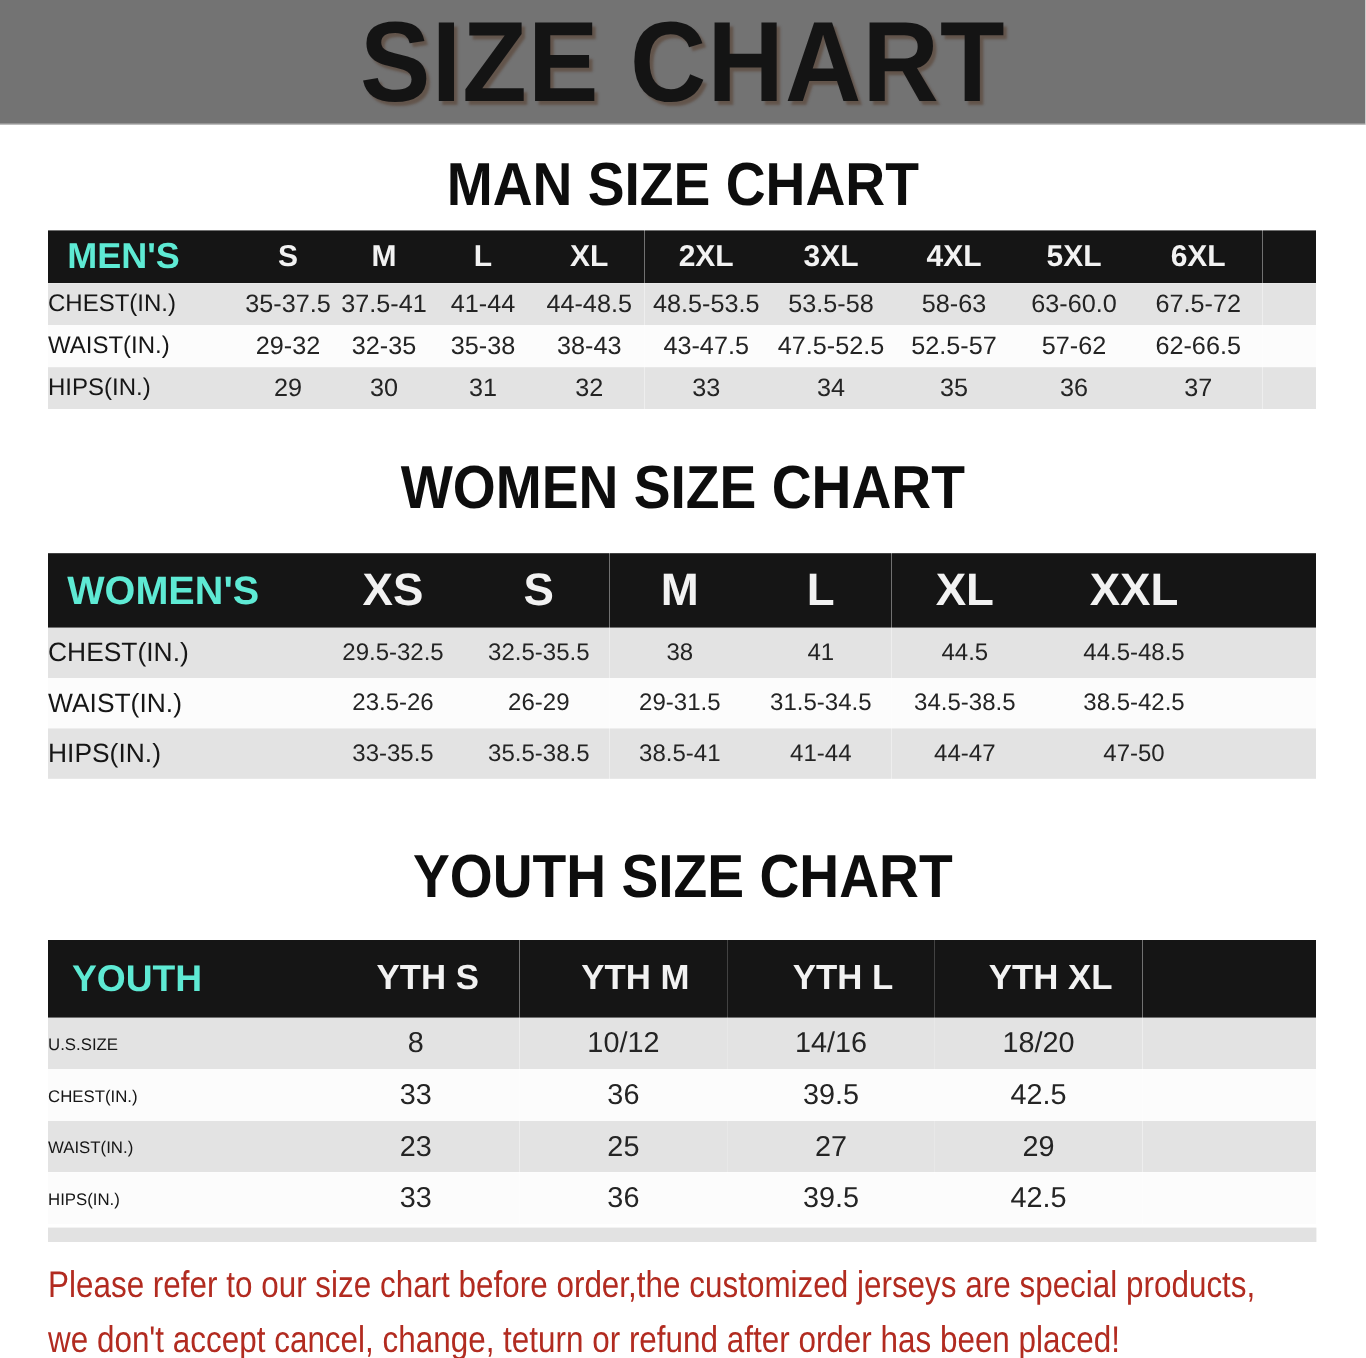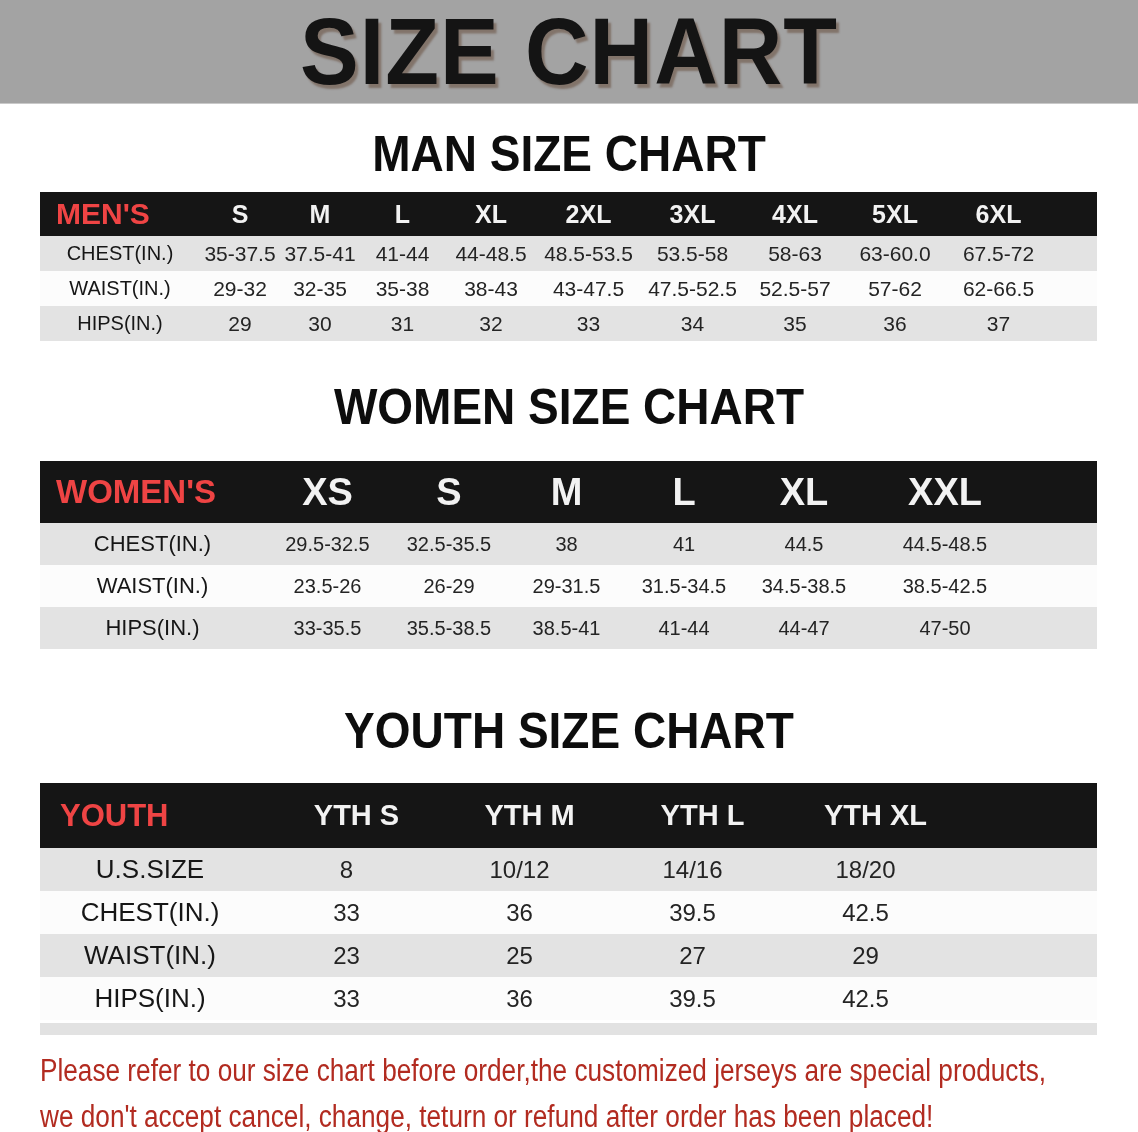--- a/index.html
+++ b/index.html
@@ -2,42 +2,42 @@
 <html><head>
 <meta charset="utf-8">
 <style>
   html,body{margin:0;padding:0;}
   body{
     width:1138px;height:1132px;overflow:hidden;background:#ffffff;
     font-family:"Liberation Sans",sans-serif;position:relative;
   }
   
   .banner{
-    height:103px;background:#a3a3a3;display:flex;align-items:center;justify-content:center;
+    height:103px;background:#737373;display:flex;align-items:center;justify-content:center;
     border-bottom:1px solid #c9c9c9;
   }
   .banner-title{
     font-weight:bold;font-size:88px;line-height:1;color:#141414;letter-spacing:1px;
     transform:scaleY(1.08);text-shadow:3px 3px 2px rgba(70,30,0,0.35);
   }
   
   .section-title{
     font-weight:bold;text-align:center;color:#0d0d0d;font-size:46px;line-height:1;
     transform:scaleY(1.1);letter-spacing:0;
   }
   #men-title{margin-top:26px;}
   #women-title{margin-top:42px;}
   #youth-title{margin-top:58px;}
   
   table{border-collapse:collapse;table-layout:fixed;width:1057px;margin-left:40px;}
   th,td{padding:0;overflow:hidden;white-space:nowrap;}
   .htr{background:#151515;}
-  .group-cell{color:#ef4444;font-weight:bold;text-align:left;padding-left:16px;}
+  .group-cell{color:#5eead4;font-weight:bold;text-align:left;padding-left:16px;}
   .size-cell{color:#f2f2f2;text-align:center;}
-  .row-label{text-align:center;color:#161616;}
+  .row-label{color:#161616;}
   .val{text-align:center;color:#242424;}
   .r-gray{background:#E3E3E3;}
   .r-white{background:#FCFCFC;}
 
   #men-table{margin-top:16px;}
   #men-table .htr th{height:44px;}
   #men-table .group-cell{font-size:30px;}
   #men-table .size-cell{font-size:25px;font-weight:bold;}
   #men-table td{height:35px;font-size:21px;}
   #men-table .row-label{font-size:20px;}
@@ -47,21 +47,21 @@
   #women-table .group-cell{font-size:33px;}
   #women-table .size-cell{font-size:38px;}
   #women-table td{height:42px;font-size:20px;}
   #women-table .row-label{font-size:22px;}
 
   #youth-table{margin-top:30px;}
   #youth-table .htr th{height:65px;padding-left:20px;}
   #youth-table .group-cell{font-size:31px;}
   #youth-table .size-cell{font-size:29px;}
   #youth-table td{height:43px;font-size:24px;}
-  #youth-table .row-label{font-size:26px;}
+  #youth-table .row-label{font-size:14px;}
 
   .table-bottom-strip{
     width:1057px;height:12px;margin:3px 0 0 40px;background:#E2E2E2;
   }
   
   .footer-note{
     margin:13px 0 0 40px;color:#B22B20;font-size:31px;line-height:46px;
     transform:scaleX(0.845);transform-origin:left top;white-space:nowrap;
   }
 </style>

